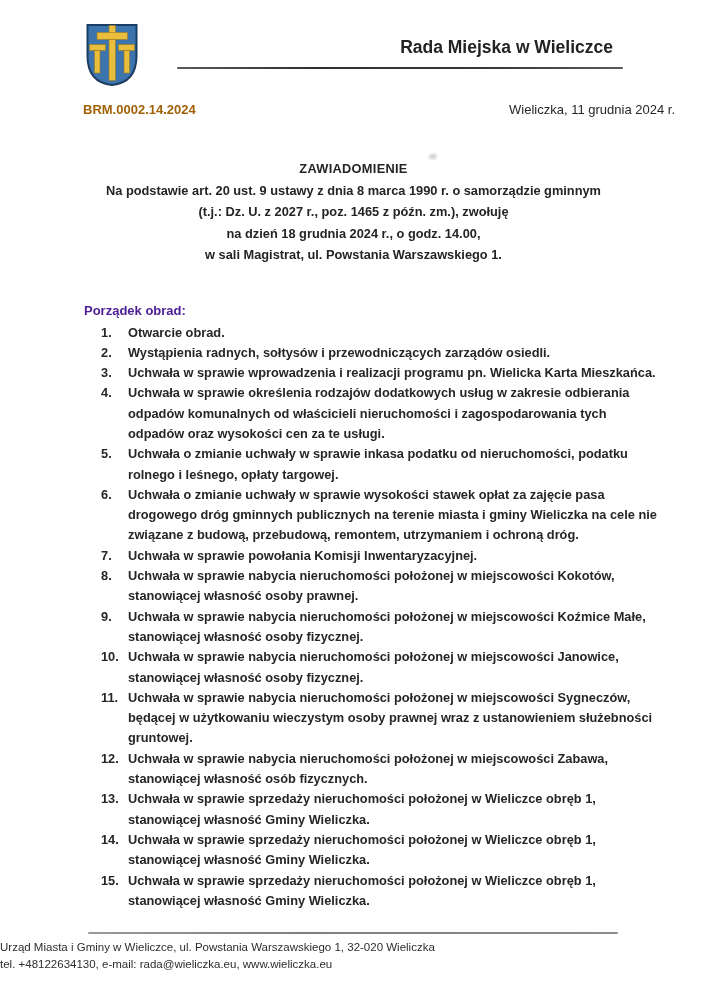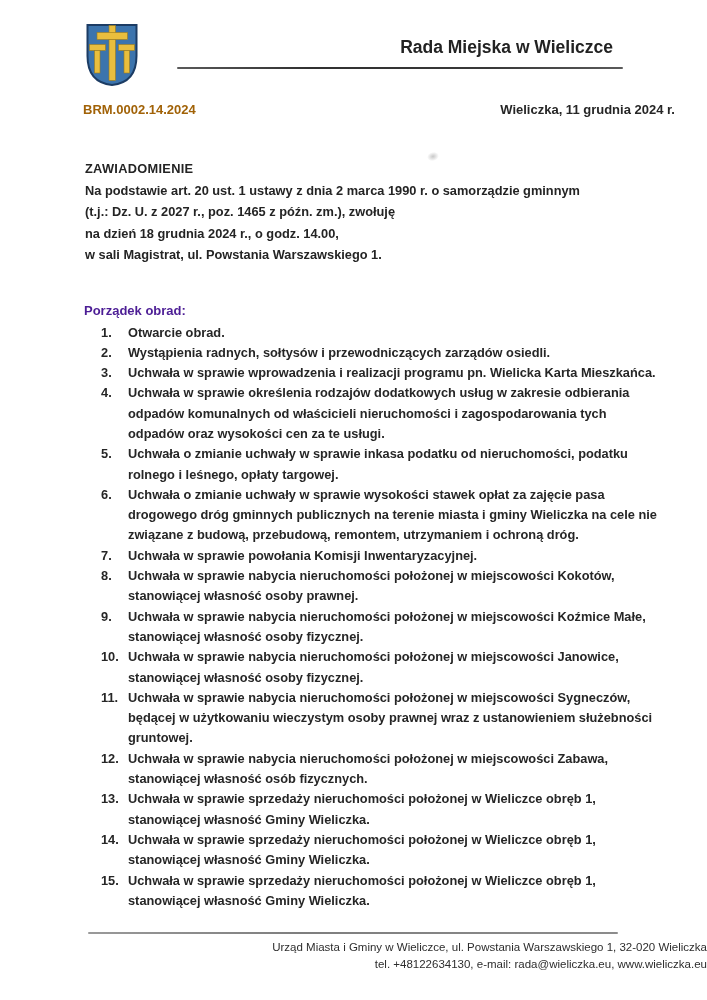--- a/index.html
+++ b/index.html
@@ -39,41 +39,41 @@
   .ref-number {
     position: absolute;
     top: 102px; left: 83px;
     font-size: 13px; font-weight: 700;
     color: #a16207;
     white-space: nowrap;
   }
   .place-date {
     position: absolute;
     top: 102px; right: 32px;
-    font-size: 13px; font-weight: 700;
+    font-size: 13px; font-weight: 400;
     color: #262626;
     white-space: nowrap;
   }
 
   
   .scan-artifact {
     position: absolute;
     top: 152px; left: 427px;
     width: 12px; height: 9px;
     background: radial-gradient(ellipse at center, rgba(110,110,110,0.38), rgba(110,110,110,0) 70%);
     border-radius: 50%;
     transform: rotate(-15deg);
   }
 
   
   .notice {
     position: absolute;
     top: 158px; left: 85px;
     width: 537px;
-    text-align: left;
+    text-align: center;
     font-weight: 700;
     font-size: 12.8px;
     line-height: 21.6px;
     color: #242424;
   }
   .notice-title { letter-spacing: 0.3px; }
 
   
   .agenda {
     position: absolute;
@@ -115,21 +115,21 @@
     position: absolute;
     top: 932px; left: 88px;
     width: 530px; height: 2px;
     background: linear-gradient(90deg, #9a9a9a, #7e7e7e 40%, #8c8c8c);
     border-radius: 1px;
   }
   .footer-text {
     position: absolute;
     top: 939px; left: 0;
     width: 707px;
-    text-align: right;
+    text-align: left;
     font-size: 11.5px;
     line-height: 17px;
     color: #2d2d2d;
   }
 </style>
 </head>
 <body>
 
 <div class="page">
 
@@ -150,21 +150,21 @@
   <div class="header-rule"></div>
 
   <div class="ref-number">BRM.0002.14.2024</div>
   <div class="place-date">Wieliczka, 11 grudnia 2024 r.</div>
 
   <div class="scan-artifact"></div>
 
   <section class="notice">
     <div class="notice-title">ZAWIADOMIENIE</div>
     <div>
-        <div class="notice-line">Na podstawie art. 20 ust. 1 ustawy z dnia 2 marca 1990 r. o samorządzie gminnym</div>
+        <div class="notice-line">Na podstawie art. 20 ust. 9 ustawy z dnia 8 marca 1990 r. o samorządzie gminnym</div>
         <div class="notice-line">(t.j.: Dz. U. z 2027 r., poz. 1465 z późn. zm.), zwołuję</div>
         <div class="notice-line">na dzień 18 grudnia 2024 r., o godz. 14.00,</div>
         <div class="notice-line">w sali Magistrat, ul. Powstania Warszawskiego 1.</div>
       </div>
   </section>
 
   <section class="agenda">
     <div class="agenda-heading">Porządek obrad:</div>
     <ol class="agenda-list">
         <li class="agenda-item">Otwarcie obrad.</li>

